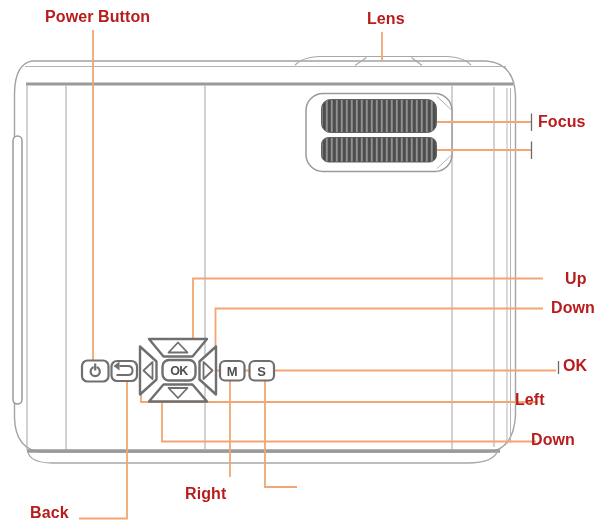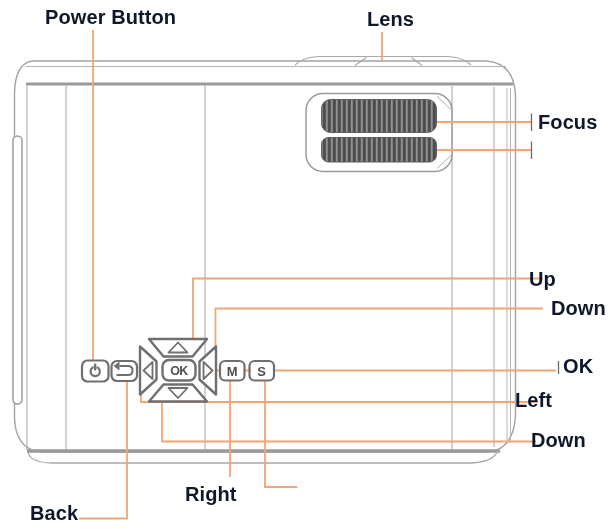--- a/index.html
+++ b/index.html
@@ -2,21 +2,21 @@
 <html><head>
 <meta charset="utf-8">
 <style>
   html,body{margin:0;padding:0;background:#fff;}
   .stage{
     position:relative;width:616px;height:529px;background:#fff;overflow:hidden;
     font-family:"Liberation Sans","DejaVu Sans",sans-serif;
   }
   .stage svg{position:absolute;left:0;top:0;}
   .lbl{
-    position:absolute;font-size:20px;font-weight:600;color:#0f172a;
+    position:absolute;font-size:16px;font-weight:600;color:#b91c1c;
     white-space:nowrap;letter-spacing:.1px;line-height:20px;
   }
   .btn-glyph{
     font-family:"Liberation Sans","DejaVu Sans",sans-serif;
     font-weight:bold;fill:#4f4f4f;
   }
 </style>
 </head>
 <body>
 
@@ -134,21 +134,21 @@
       <g>
         <rect x="249.5" y="361" width="24.5" height="19.5" rx="5" fill="#ffffff" stroke="#6f6f6f" stroke-width="2.2"></rect>
         <text class="btn-glyph" x="261.7" y="375.5" font-size="13" text-anchor="middle" stroke="none">S</text>
       </g>
     </g>
   </svg>
 
   <div class="lbl" style="left:45px;top:7px">Power Button</div>
   <div class="lbl" style="left:367px;top:9px">Lens</div>
   <div class="lbl" style="left:538px;top:112px">Focus</div>
-  <div class="lbl" style="left:529px;top:269px">Up</div>
+  <div class="lbl" style="left:565px;top:269px">Up</div>
   <div class="lbl" style="left:551px;top:298px">Down</div>
   <div class="lbl" style="left:563px;top:356px">OK</div>
   <div class="lbl" style="left:515px;top:390px">Left</div>
   <div class="lbl" style="left:531px;top:430px">Down</div>
   <div class="lbl" style="left:185px;top:484px">Right</div>
   <div class="lbl" style="left:30px;top:503px">Back</div>
 
 </div>
 
 </body></html>

